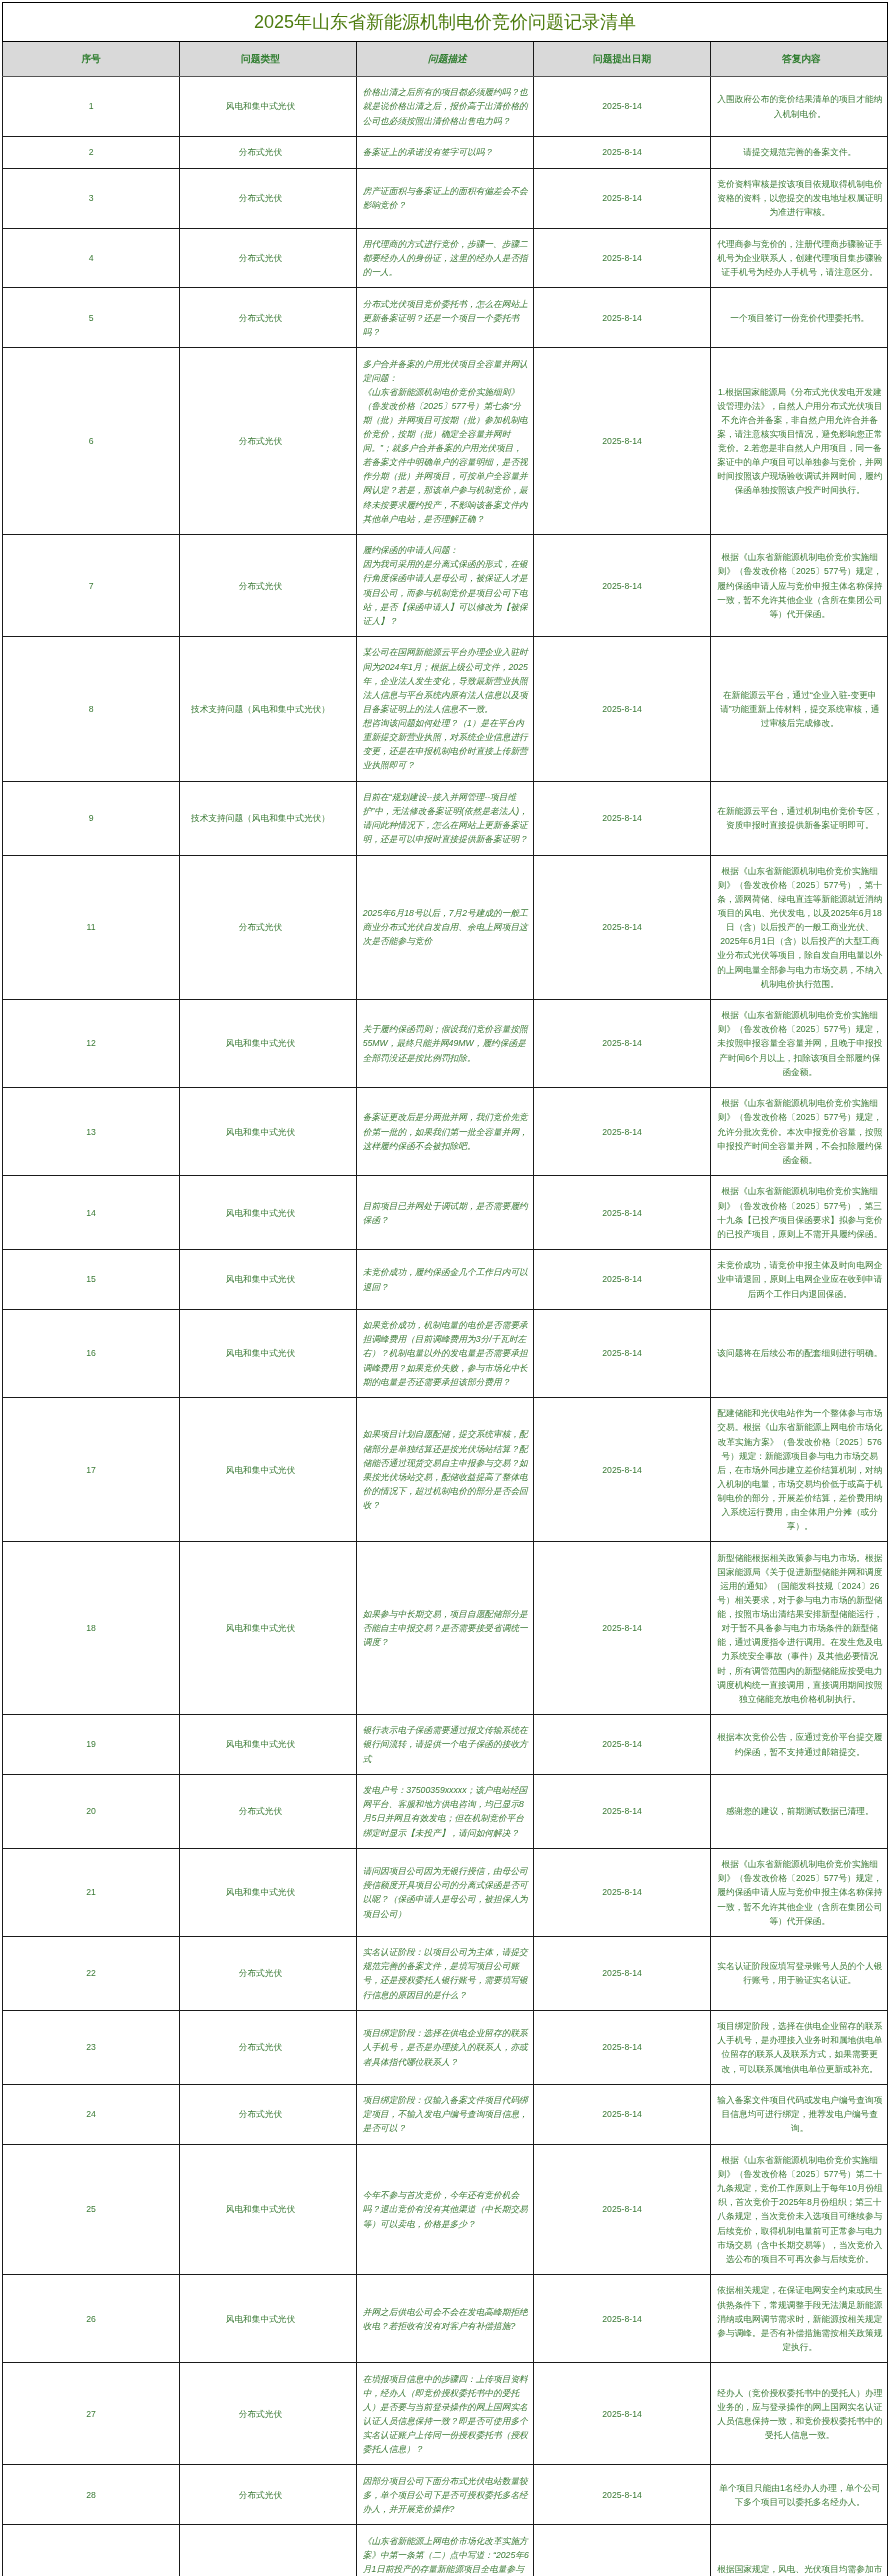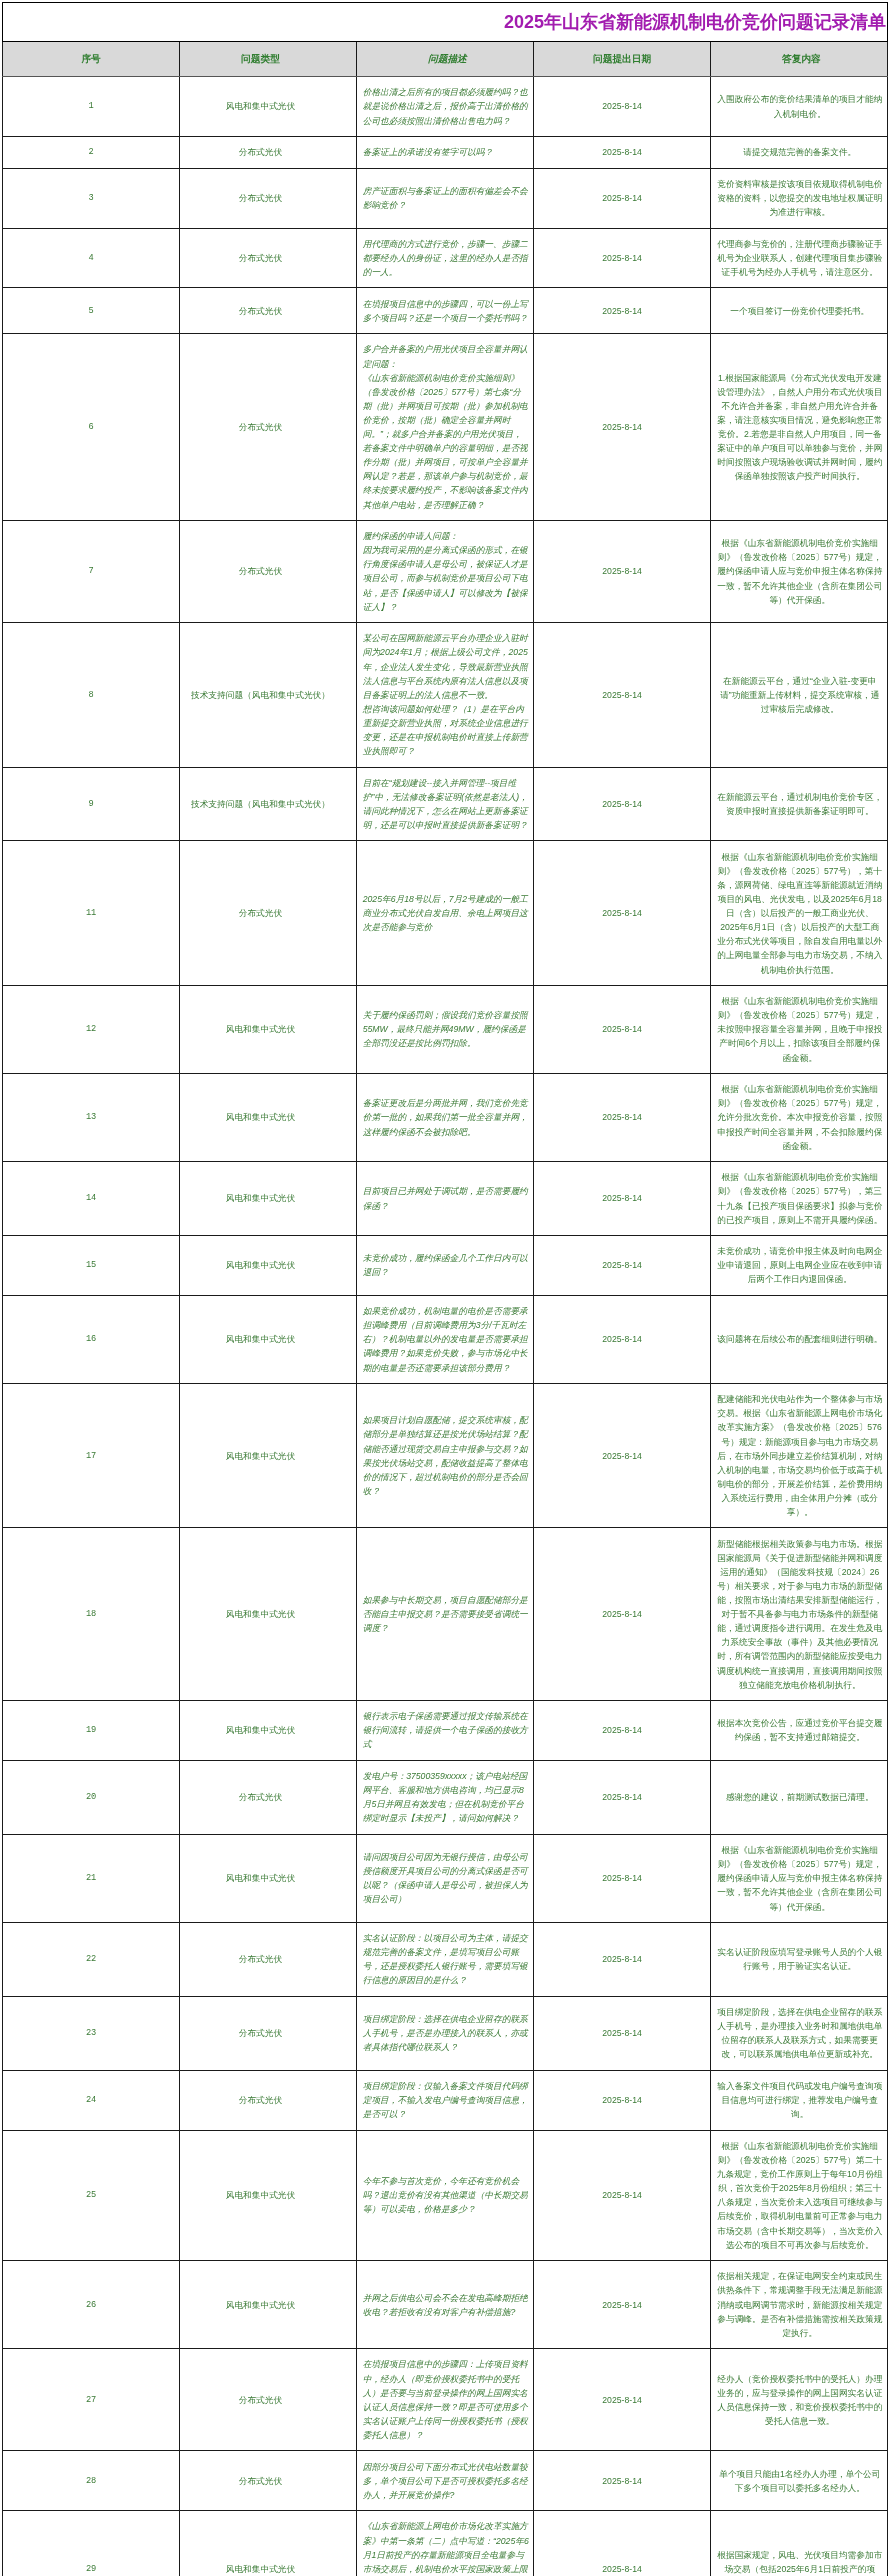--- a/index.html
+++ b/index.html
@@ -12,25 +12,25 @@
   table.qa {
     width: 886px;
     border-collapse: collapse;
     table-layout: fixed;
     border: 1.4px solid #000;
     background: #fff;
   }
   td, th { box-sizing: border-box; }
   .title-cell {
     height: 39px;
-    text-align: right;
+    text-align: center;
     vertical-align: middle;
     font-size: 18px;
-    font-weight: bold;
-    color: #a21caf;
+    font-weight: normal;
+    color: #4d7c0f;
     border-bottom: 1.4px solid #000;
     background: #fff;
   }
   tr.head-row th {
     height: 35px;
     background: #d9d9d9;
     color: #2f7d2f;
     font-size: 9.7px;
     font-weight: bold;
     text-align: center;
@@ -40,21 +40,21 @@
   }
   tbody td {
     border: 0.7px solid #1a1a1a;
     border-top: 1.4px solid #8a8a8a;
     font-size: 8.7px;
     line-height: 1.62;
     vertical-align: middle;
     padding: 8.3px 4.2px;
     color: #3a7a35;
   }
-  .c-idx  { width: 35px;  text-align: center; font-family: Liberation Mono, monospace; }
+  .c-idx  { width: 35px;  text-align: center; }
   .c-type { width: 101px; text-align: center; white-space: nowrap; overflow: hidden; padding-left: 0.7px; padding-right: 16px; }
   .c-q    { width: 334px; text-align: left; white-space: pre-line; padding-left: 5.6px; font-style: italic; }
   .c-date { width: 73px; text-align: center; }
   .c-a    { width: 334px; text-align: center; white-space: pre-line; padding-left: 5.6px; }
 </style>
 </head>
 <body>
 
 <div class="sheet">
   <table class="qa">
@@ -95,21 +95,21 @@
         <tr>
           <td class="c-idx">4</td>
           <td class="c-type">分布式光伏</td>
           <td class="c-q">用代理商的方式进行竞价，步骤一、步骤二都要经办人的身份证，这里的经办人是否指的一人。</td>
           <td class="c-date">2025-8-14</td>
           <td class="c-a">代理商参与竞价的，注册代理商步骤验证手机号为企业联系人，创建代理项目集步骤验证手机号为经办人手机号，请注意区分。</td>
         </tr>
         <tr>
           <td class="c-idx">5</td>
           <td class="c-type">分布式光伏</td>
-          <td class="c-q">在填报项目信息中的步骤四，可以一份上写多个项目吗？还是一个项目一个委托书吗？</td>
+          <td class="c-q">分布式光伏项目竞价委托书，怎么在网站上更新备案证明？还是一个项目一个委托书吗？</td>
           <td class="c-date">2025-8-14</td>
           <td class="c-a">一个项目签订一份竞价代理委托书。</td>
         </tr>
         <tr>
           <td class="c-idx">6</td>
           <td class="c-type">分布式光伏</td>
           <td class="c-q">多户合并备案的户用光伏项目全容量并网认定问题：
 《山东省新能源机制电价竞价实施细则》（鲁发改价格〔2025〕577号）第七条“分期（批）并网项目可按期（批）参加机制电价竞价，按期（批）确定全容量并网时间。”；就多户合并备案的户用光伏项目，若备案文件中明确单户的容量明细，是否视作分期（批）并网项目，可按单户全容量并网认定？若是，那该单户参与机制竞价，最终未按要求履约投产，不影响该备案文件内其他单户电站，是否理解正确？</td>
           <td class="c-date">2025-8-14</td>
           <td class="c-a">1.根据国家能源局《分布式光伏发电开发建设管理办法》，自然人户用分布式光伏项目不允许合并备案，非自然户用允许合并备案，请注意核实项目情况，避免影响您正常竞价。2.若您是非自然人户用项目，同一备案证中的单户项目可以单独参与竞价，并网时间按照该户现场验收调试并网时间，履约保函单独按照该户投产时间执行。</td>

